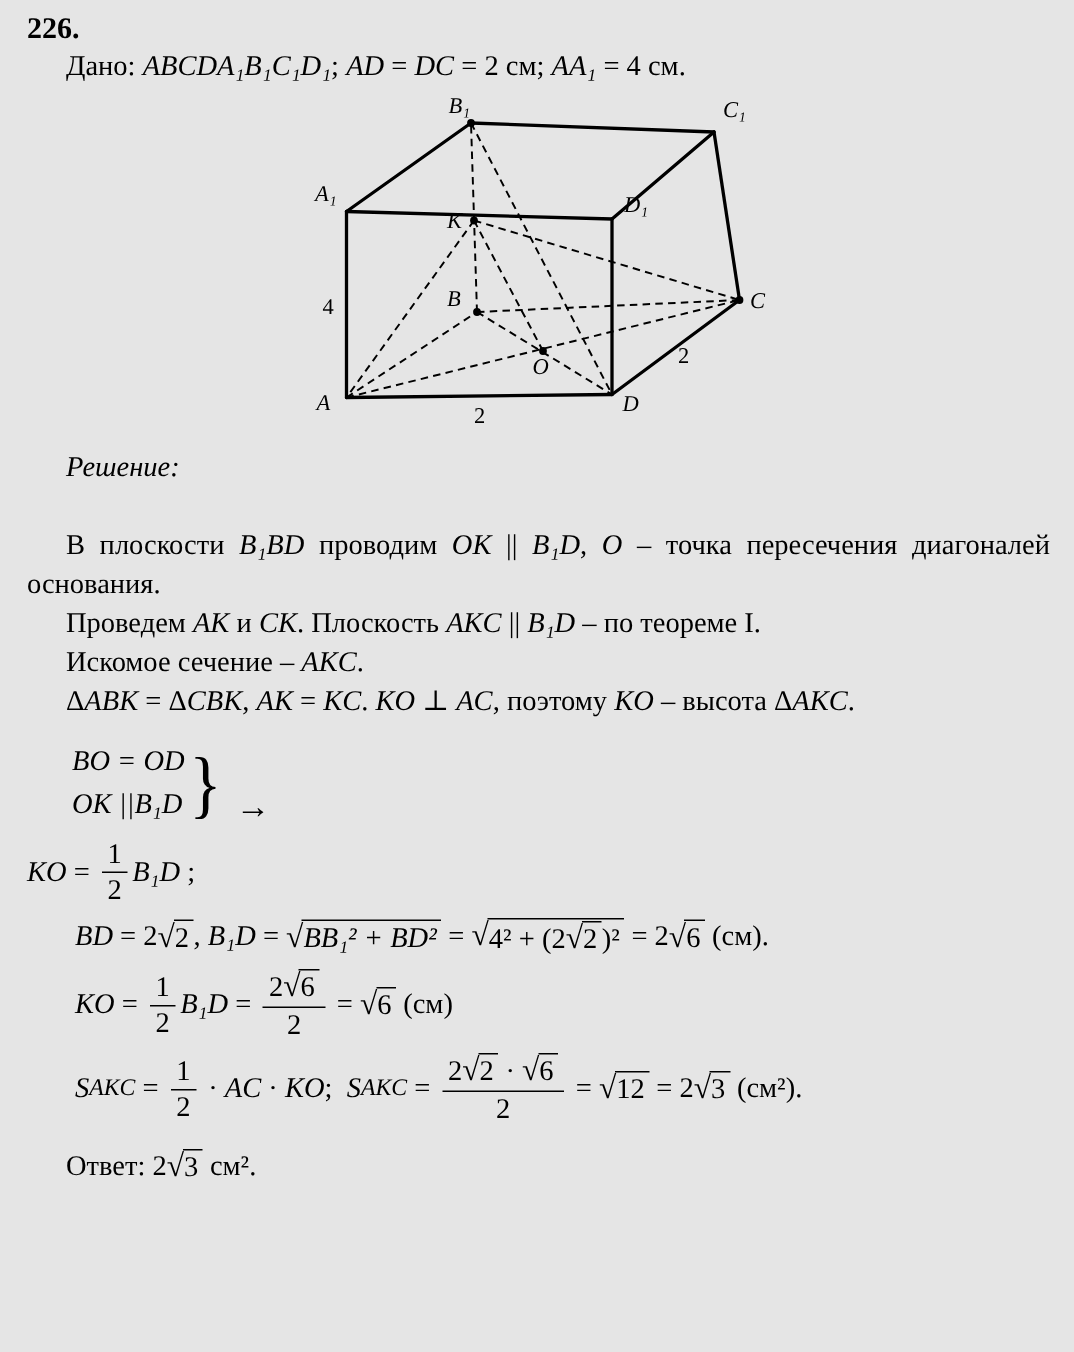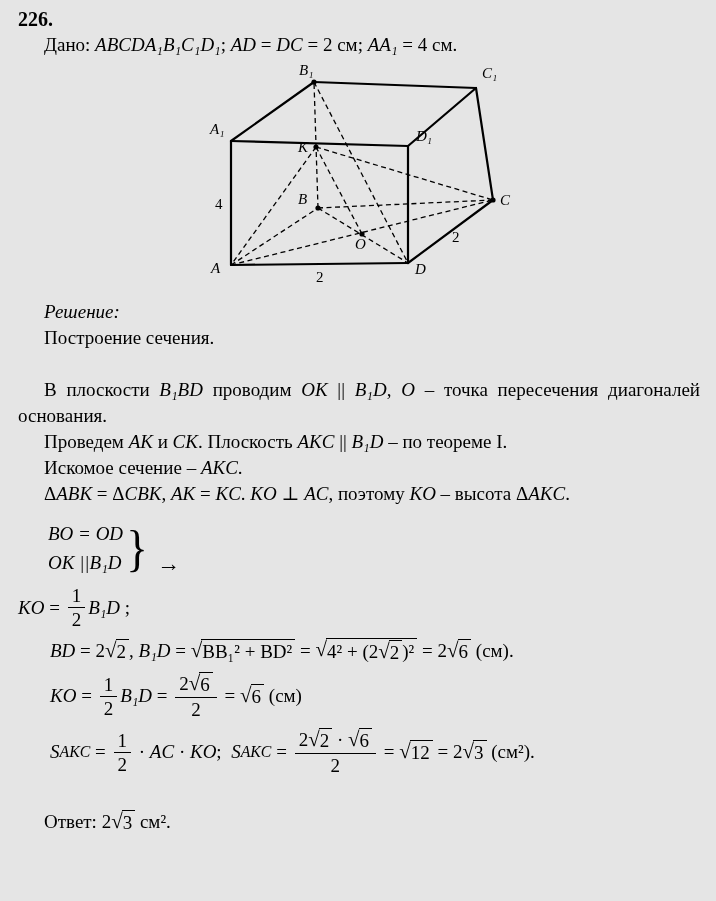--- a/index.html
+++ b/index.html
@@ -20,29 +20,29 @@
   svg text.itl{font-style:italic}
   .formula{display:flex;align-items:center;line-height:24px;margin:8px 0 2px 32px}
   .formula span,.formula i{white-space:pre}
   .formula.f1{margin-left:0}
   .frac{display:inline-flex;flex-direction:column;align-items:center;line-height:21px;margin:0 3px}
   .frac .num{border-bottom:1.5px solid #000;padding:0 4px 1px;white-space:pre}
   .frac .den{padding-top:1px;white-space:pre}
   .sqrt{display:inline-flex;align-items:flex-start;white-space:nowrap}
   .rsign{font-size:21px;line-height:22px}
   .rbody{border-top:1.4px solid #000;line-height:22px;padding:1px 3px 0 1px;margin-left:-1px}
-  .it{}
+  .it{font-style:italic}
   .p3{margin-top:26px}
   .system{display:flex;align-items:flex-end;margin:12px 0 0 30px}
   .sys-lines{display:flex;flex-direction:column}
   .sys-line{line-height:29px;white-space:pre}
   .brace{font-size:50px;line-height:58px;margin:0 8px 0 2px;transform:scaleX(.9)}
   .arrow{font-size:23px;margin-right:12px}
   .sys-right{white-space:pre;word-spacing:5px}
-  .answer{margin-top:34px}
+  .answer{margin-top:16px}
 </style>
 </head>
 <body>
 
 <div class="page">
 
   <p class="num-head">226.</p>
 
   <p class="ind"><span>Дано: </span><i>ABCDA₁B₁C₁D₁</i><span>; </span><i>AD</i><span> = </span><i>DC</i><span> = 2 см; </span><i>AA₁</i><span> = 4 см.</span></p>
 
@@ -90,21 +90,20 @@
     </g>
     <g>
       <text x="21" y="148">4</text>
       <text x="122" y="221">2</text>
       <text x="258" y="181">2</text>
     </g>
   </svg>
 
   <p class="ind"><i>Решение:</i></p>
 
-  <p class="ind">Построение сечения.</p>
 
 
   <p class="ind just p3"><span>В плоскости </span><i>B₁BD</i><span> проводим </span><i>OK</i><span> || </span><i>B₁D</i><span>, </span><i>O</i><span> – точка пересечения диагоналей основания.</span></p>
 
   <p class="ind"><span>Проведем </span><i>AK</i><span> и </span><i>CK</i><span>. Плоскость </span><i>AKC</i><span> || </span><i>B₁D</i><span> – по теореме I.</span></p>
 
   <p class="ind"><span>Искомое сечение – </span><i>AKC</i><span>.</span></p>
 
   <p class="ind"><span>Δ</span><i>ABK</i><span> = Δ</span><i>CBK</i><span>, </span><i>AK</i><span> = </span><i>KC</i><span>. </span><i>KO</i><span> ⊥ </span><i>AC</i><span>, поэтому </span><i>KO</i><span> – высота Δ</span><i>AKC</i><span>.</span></p>
 

